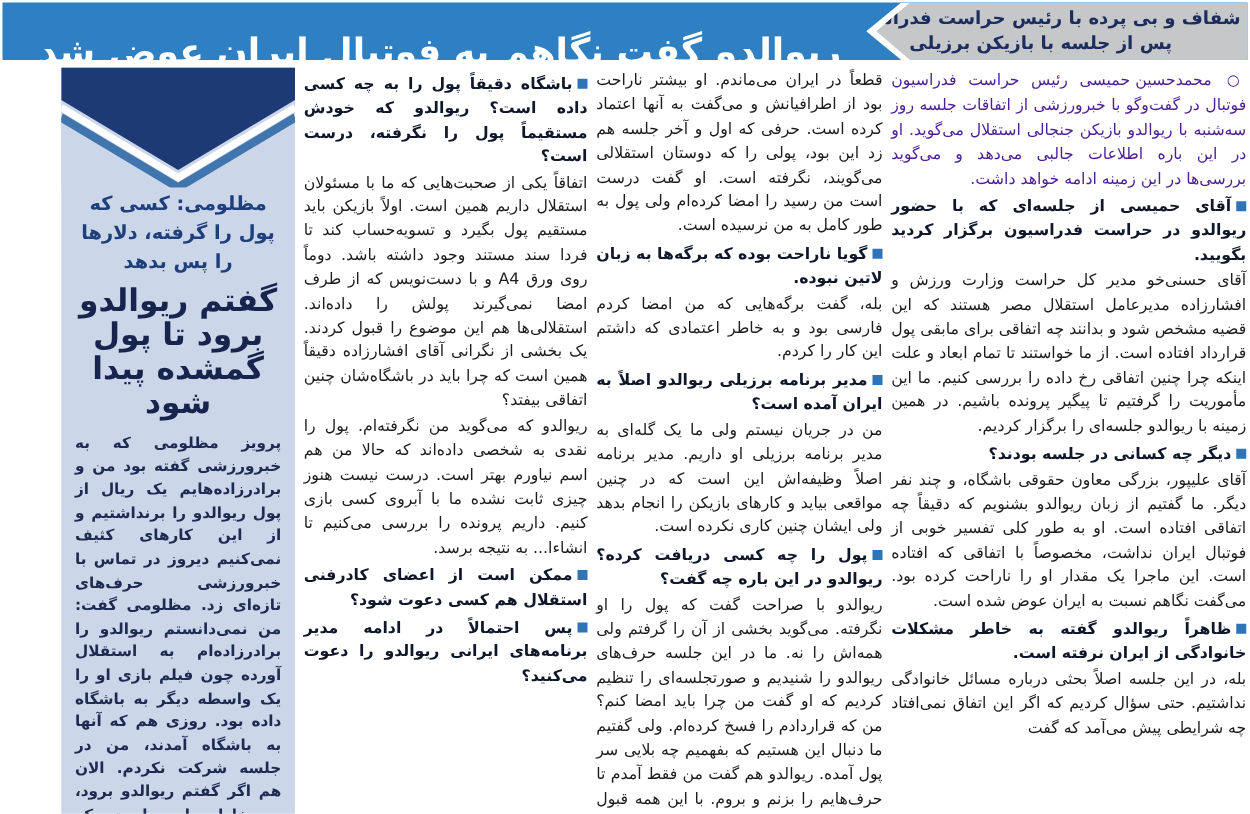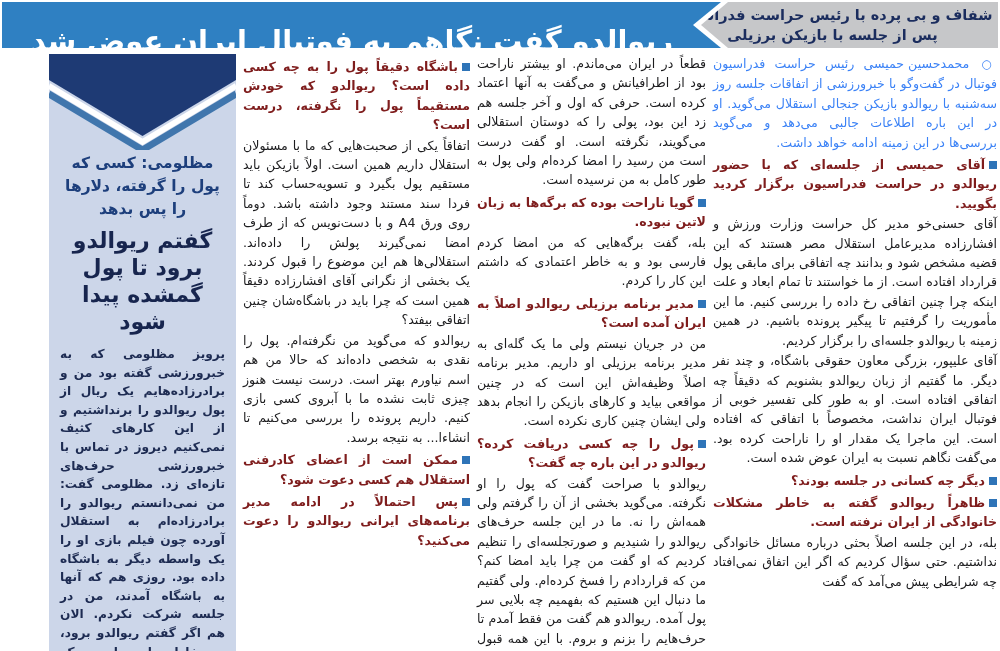--- a/index.html
+++ b/index.html
@@ -22,33 +22,33 @@
     text-align:center; white-space:nowrap; }
 
   
   .content { position:absolute; top:54px; right:0; left:0; bottom:0;
     display:flex; direction:rtl; gap:7px; padding:0 3px; }
   .col { font-size:12.6px; line-height:19.4px; color:#1c1c1e; text-align:justify; }
   .col-1 { width:284px; }
   .col-2 { width:229px; }
   .col-3 { width:227px; }
   .blk { margin:0 0 1px 0; }
-  .blk.q { font-weight:bold; color:#7f1d1d; margin-top:3px; }
-  .blk.lede { color:#3b82f6; }
+  .blk.q { font-weight:bold; color:#0f172a; margin-top:3px; }
+  .blk.lede { color:#4c1d95; }
   .bullet.sq { display:inline-block; width:8px; height:8px; background:#2e74b8;
     margin-left:4px; vertical-align:baseline; }
   .bullet.ci { font-size:12px; margin-left:3px; font-weight:normal; }
 
   
   .sidebar { width:227px; display:flex; flex-direction:column;padding-left:40px; }
   .quote-box { background:#ccd6e9; padding-bottom:10px; }
   .chev { display:block; width:100%; height:96px; }
   .deck { color:#1d3f7c; font-weight:bold; font-size:15.5px; line-height:23px;
     text-align:center; padding:2px 12px 4px; }
-  .bigquote { color:#17254e; font-weight:bold; font-size:22px; line-height:27px;
+  .bigquote { color:#17254e; font-weight:bold; font-size:25px; line-height:27px;
     text-align:center; padding:2px 8px 8px; }
   .quote-body { color:#1d2b52; font-weight:bold; font-size:12.2px; line-height:18.6px;
     text-align:justify; padding:2px 11px 0; }
 </style>
 </head>
 <body>
 
 <div class="page">
 
   <div class="header">
@@ -59,22 +59,22 @@
       <div>پس از جلسه با بازیکن برزیلی</div>
     </div>
   </div>
 
   <div class="content">
 
     <div class="col col-1">
         <p class="blk lede"><span class="bullet ci">○ </span>محمدحسین حمیسی رئیس حراست فدراسیون فوتبال در گفت‌وگو با خبرورزشی از اتفاقات جلسه روز سه‌شنبه با ریوالدو بازیکن جنجالی استقلال می‌گوید. او در این باره اطلاعات جالبی می‌دهد و می‌گوید بررسی‌ها در این زمینه ادامه خواهد داشت.</p>
         <p class="blk q"><span class="bullet sq"></span>آقای حمیسی از جلسه‌ای که با حضور ریوالدو در حراست فدراسیون برگزار کردید بگویید.</p>
         <p class="blk a">آقای حسنی‌خو مدیر کل حراست وزارت ورزش و افشارزاده مدیرعامل استقلال مصر هستند که این قضیه مشخص شود و بدانند چه اتفاقی برای مابقی پول قرارداد افتاده است. از ما خواستند تا تمام ابعاد و علت اینکه چرا چنین اتفاقی رخ داده را بررسی کنیم. ما این مأموریت را گرفتیم تا پیگیر پرونده باشیم. در همین زمینه با ریوالدو جلسه‌ای را برگزار کردیم.</p>
+        <p class="blk q"><span class="bullet sq"></span>دیگر چه کسانی در جلسه بودند؟</p>
         <p class="blk a">آقای علیپور، بزرگی معاون حقوقی باشگاه، و چند نفر دیگر. ما گفتیم از زبان ریوالدو بشنویم که دقیقاً چه اتفاقی افتاده است. او به طور کلی تفسیر خوبی از فوتبال ایران نداشت، مخصوصاً با اتفاقی که افتاده است. این ماجرا یک مقدار او را ناراحت کرده بود. می‌گفت نگاهم نسبت به ایران عوض شده است.</p>
-        <p class="blk q"><span class="bullet sq"></span>دیگر چه کسانی در جلسه بودند؟</p>
         <p class="blk q"><span class="bullet sq"></span>ظاهراً ریوالدو گفته به خاطر مشکلات خانوادگی از ایران نرفته است.</p>
         <p class="blk a">بله، در این جلسه اصلاً بحثی درباره مسائل خانوادگی نداشتیم. حتی سؤال کردیم که اگر این اتفاق نمی‌افتاد چه شرایطی پیش می‌آمد که گفت</p>
       </div>
 
     <div class="col col-2">
         <p class="blk a">قطعاً در ایران می‌ماندم. او بیشتر ناراحت بود از اطرافیانش و می‌گفت به آنها اعتماد کرده است. حرفی که اول و آخر جلسه هم زد این بود، پولی را که دوستان استقلالی می‌گویند، نگرفته است. او گفت درست است من رسید را امضا کرده‌ام ولی پول به طور کامل به من نرسیده است.</p>
         <p class="blk q"><span class="bullet sq"></span>گویا ناراحت بوده که برگه‌ها به زبان لاتین نبوده.</p>
         <p class="blk a">بله، گفت برگه‌هایی که من امضا کردم فارسی بود و به خاطر اعتمادی که داشتم این کار را کردم.</p>
         <p class="blk q"><span class="bullet sq"></span>مدیر برنامه برزیلی ریوالدو اصلاً به ایران آمده است؟</p>
         <p class="blk a">من در جریان نیستم ولی ما یک گله‌ای به مدیر برنامه برزیلی او داریم. مدیر برنامه اصلاً وظیفه‌اش این است که در چنین مواقعی بیاید و کارهای بازیکن را انجام بدهد ولی ایشان چنین کاری نکرده است.</p>

